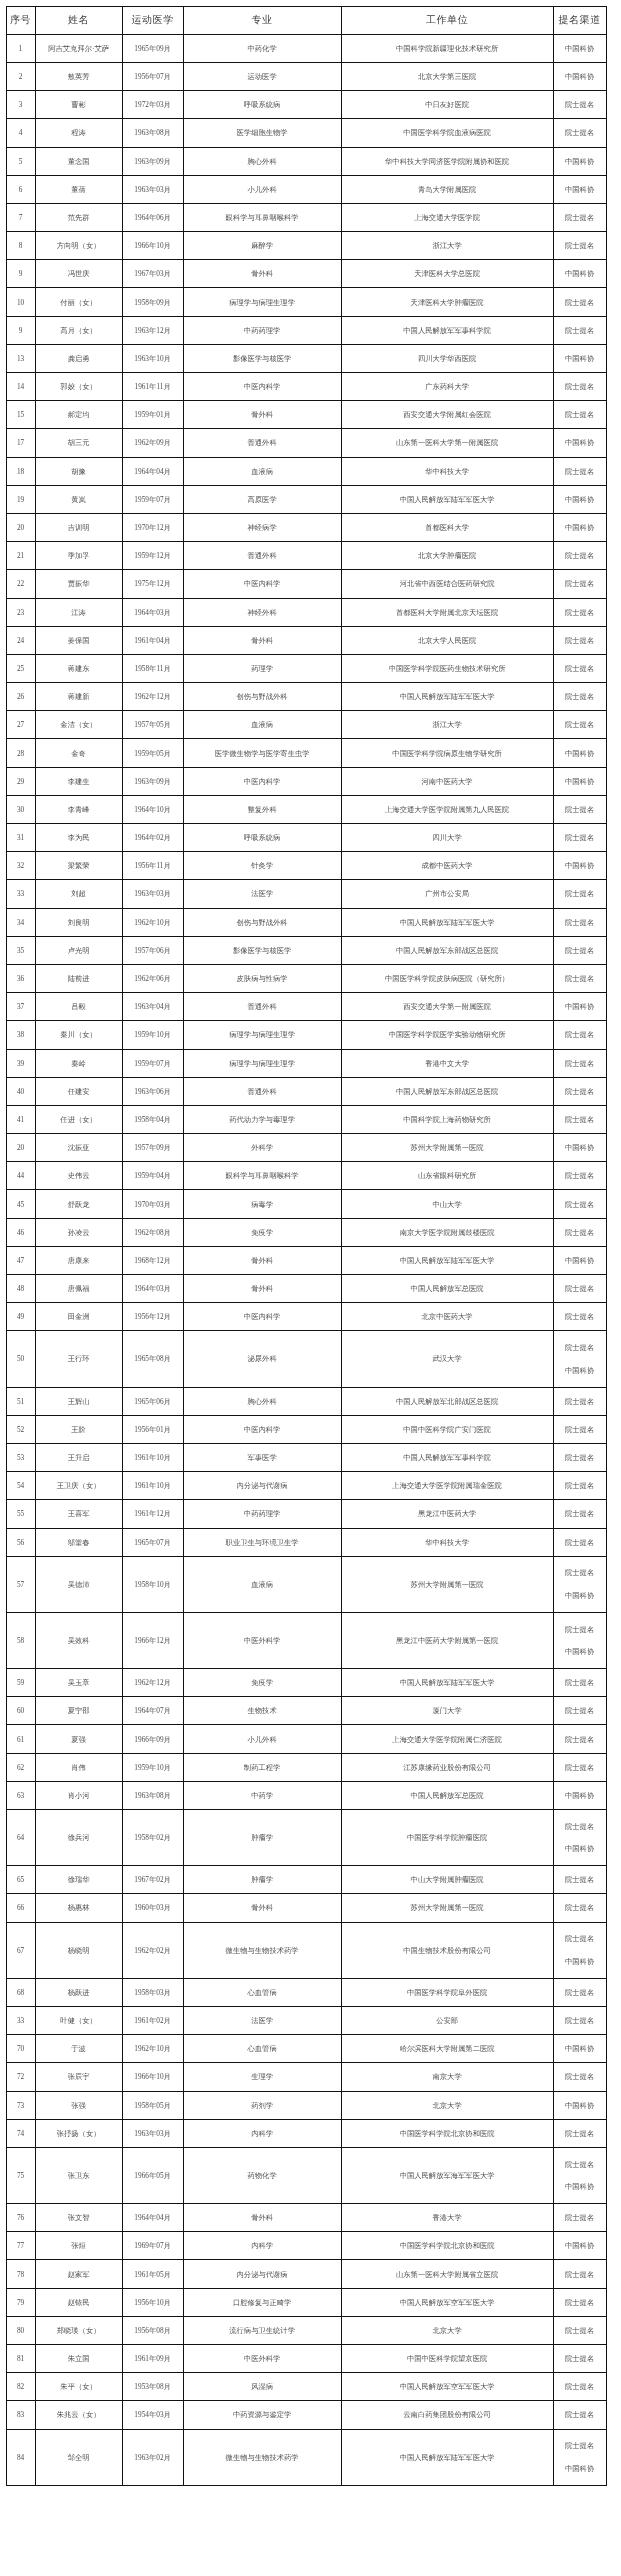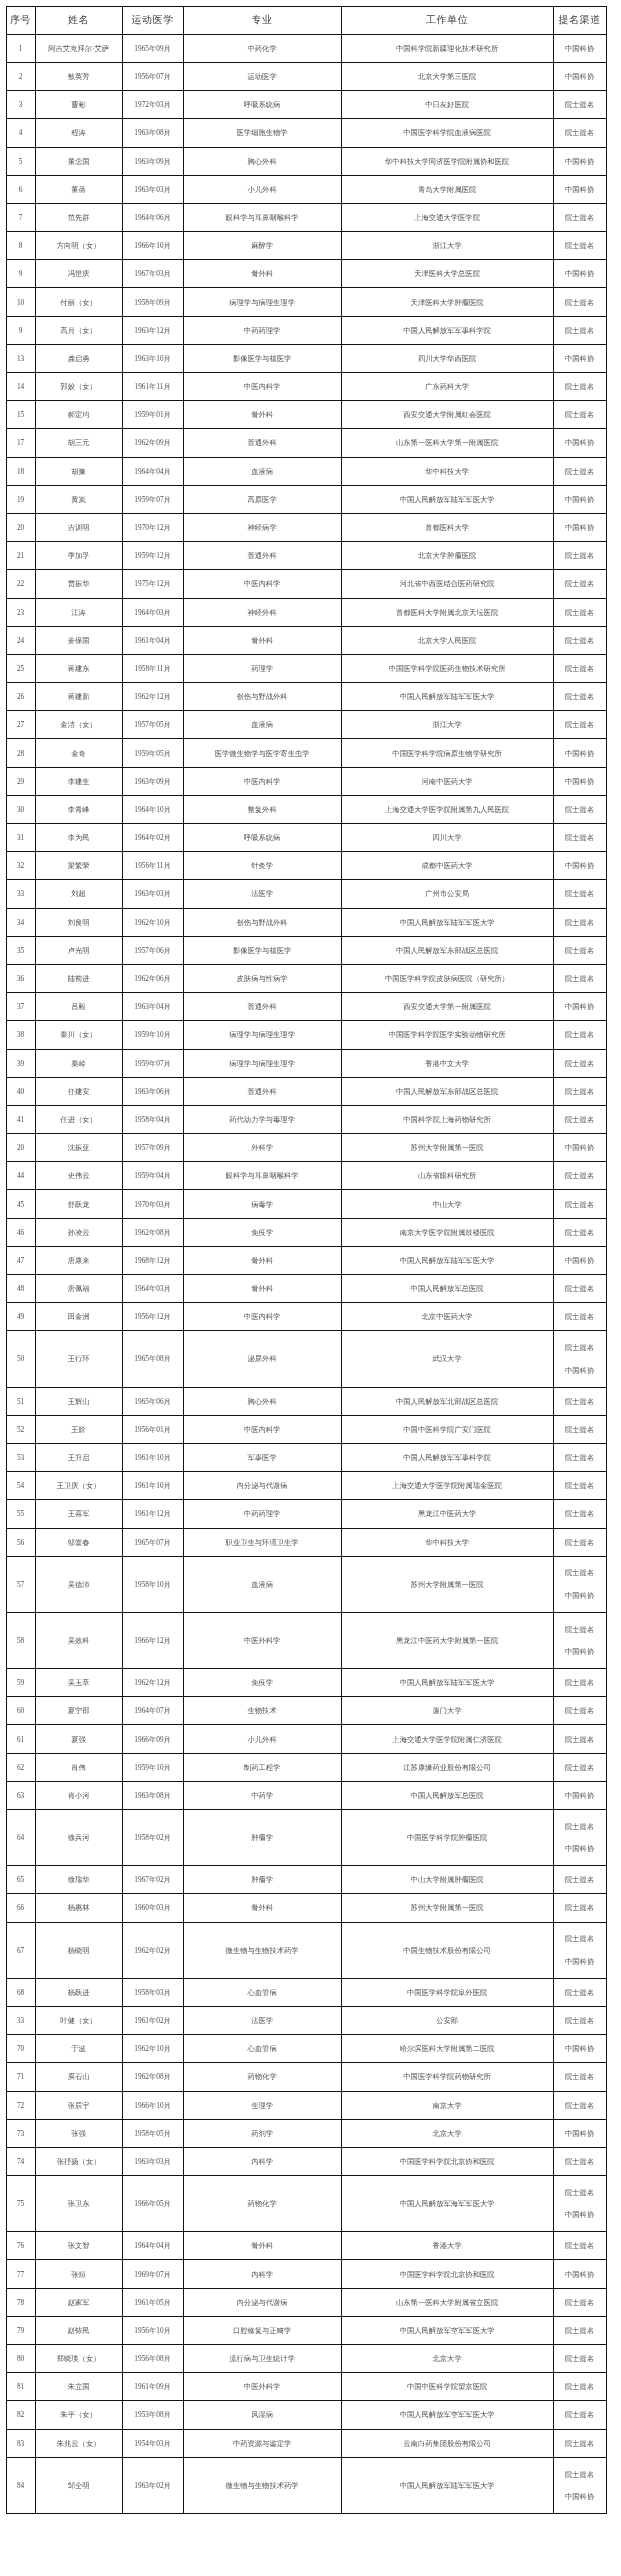--- a/index.html
+++ b/index.html
@@ -804,30 +804,20 @@
     <td class="num">70</td>
     <td>于波</td>
     <td class="num">1962年10月</td>
     <td>心血管病</td>
     <td>哈尔滨医科大学附属第二医院</td>
     <td>
             <span class="ch">中国科协</span>
           </td>
   </tr>
 
-  <tr>
-    <td class="num">71</td>
-    <td>庾石山</td>
-    <td class="num">1962年08月</td>
-    <td>药物化学</td>
-    <td>中国医学科学院药物研究所</td>
-    <td>
-            <span class="ch">院士提名</span>
-          </td>
-  </tr>
 
   <tr>
     <td class="num">72</td>
     <td>张辰宇</td>
     <td class="num">1966年10月</td>
     <td>生理学</td>
     <td>南京大学</td>
     <td>
             <span class="ch">院士提名</span>
           </td>

